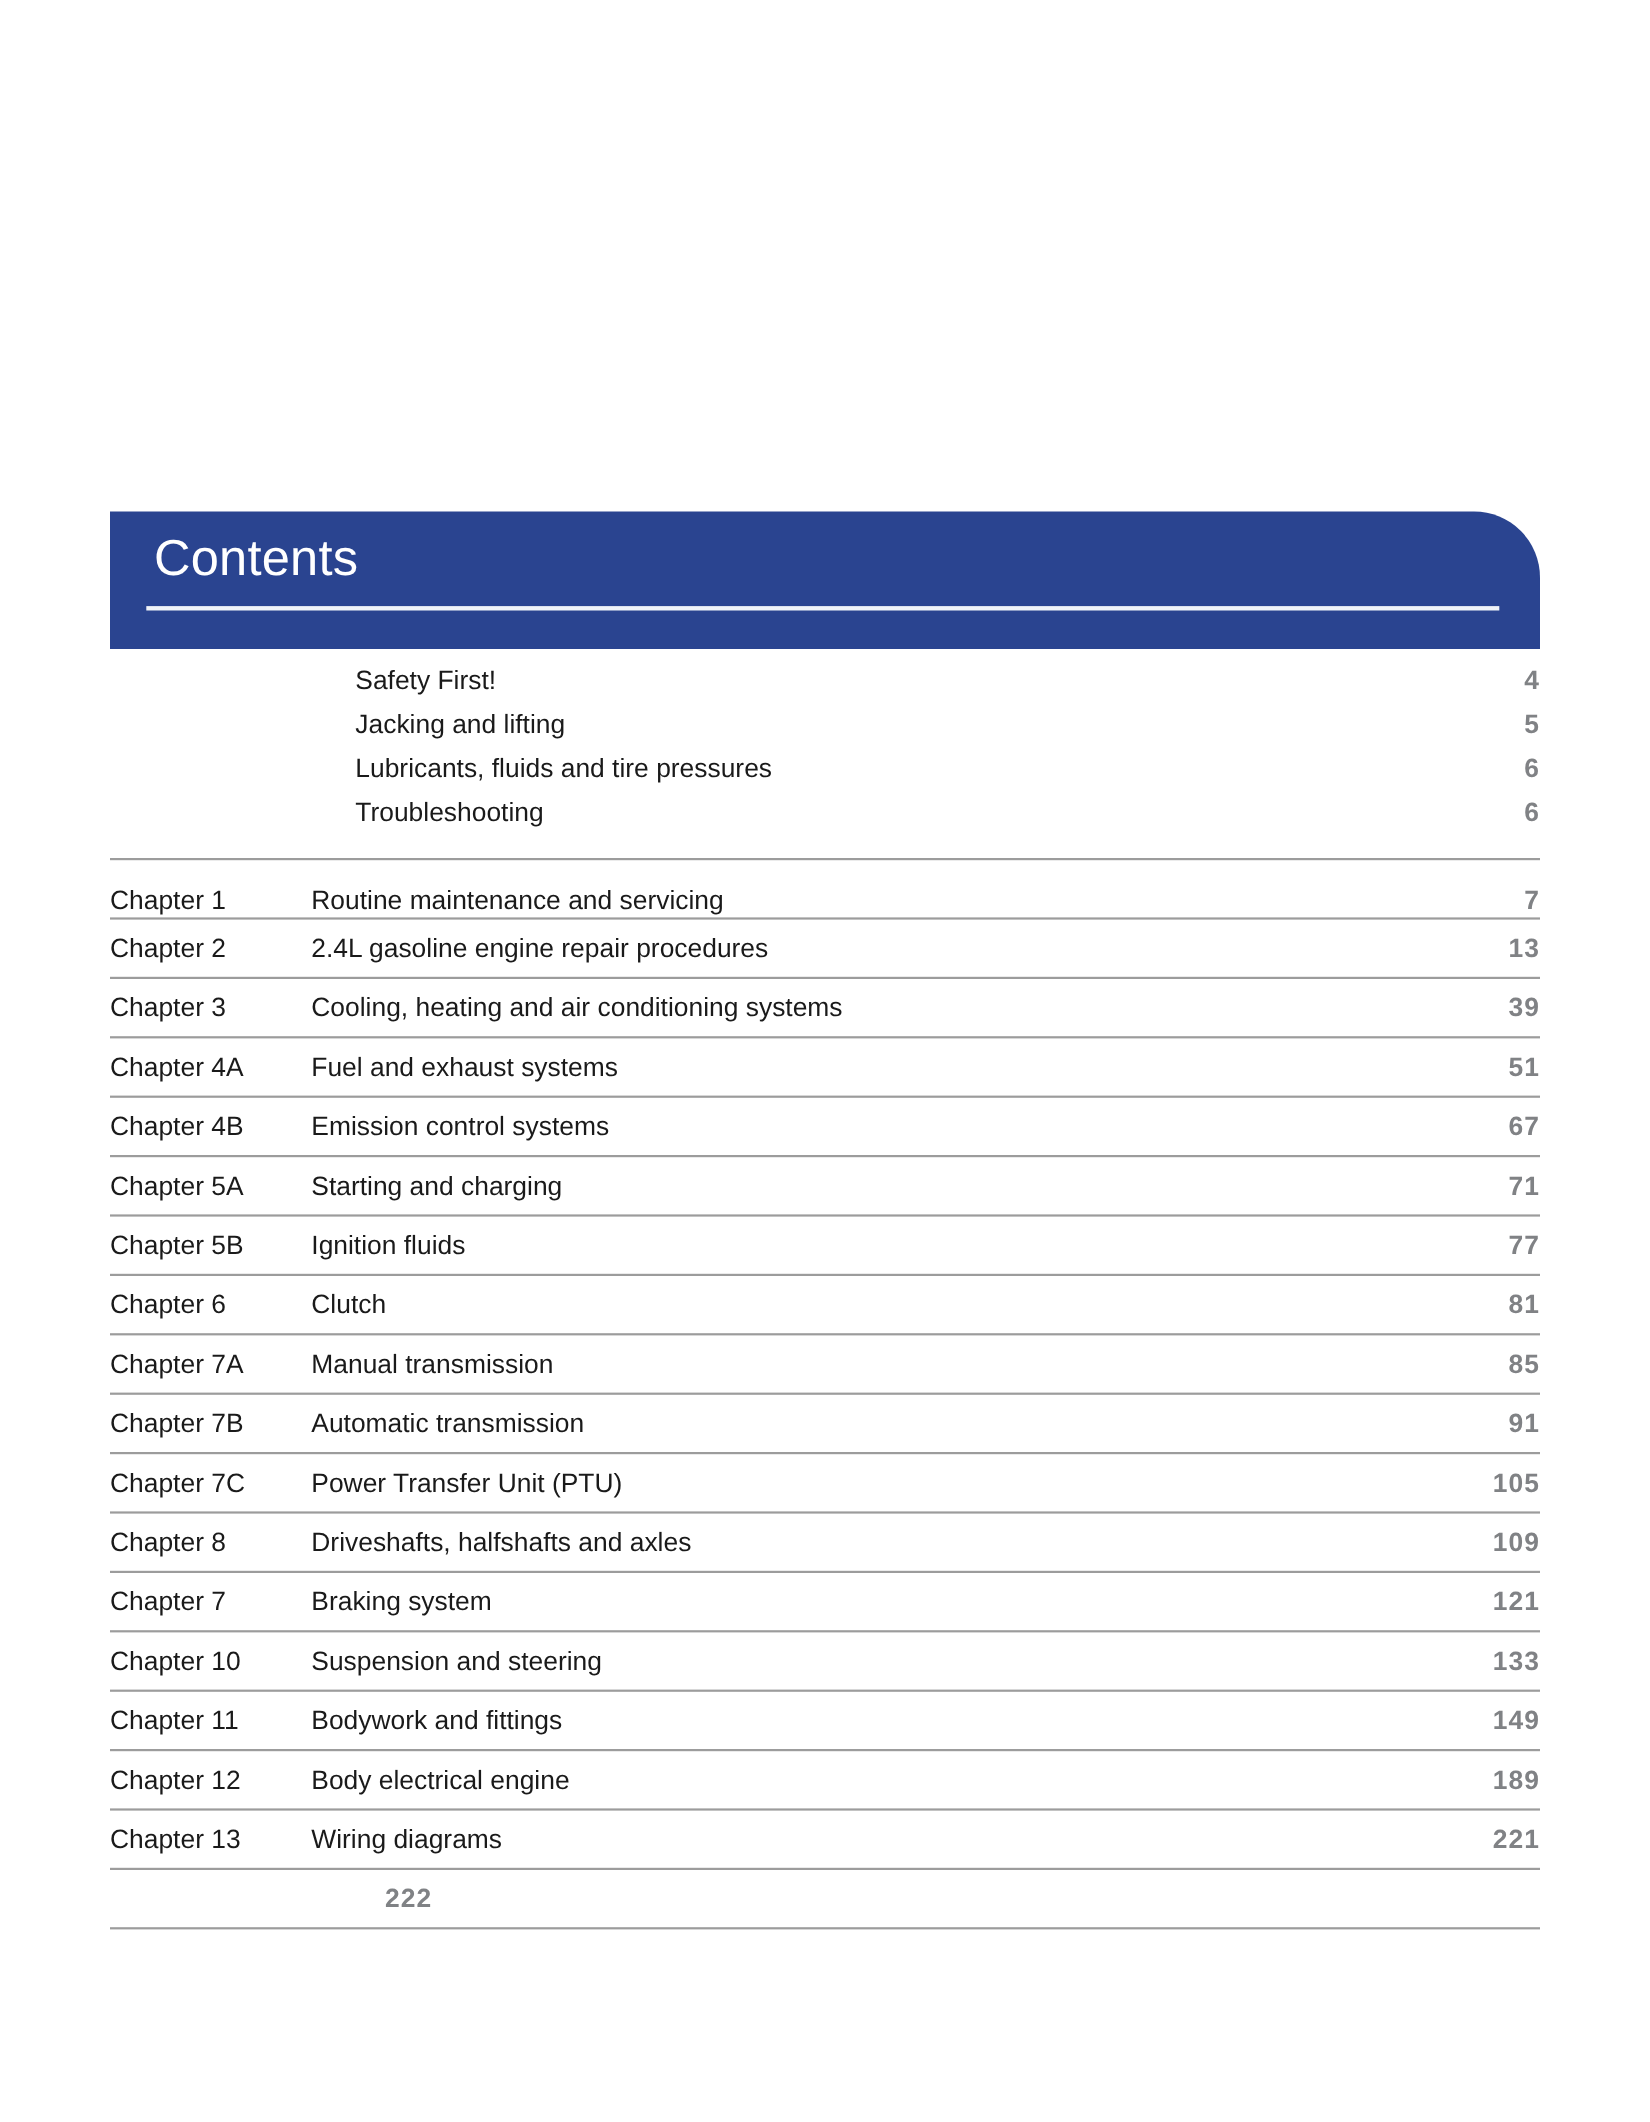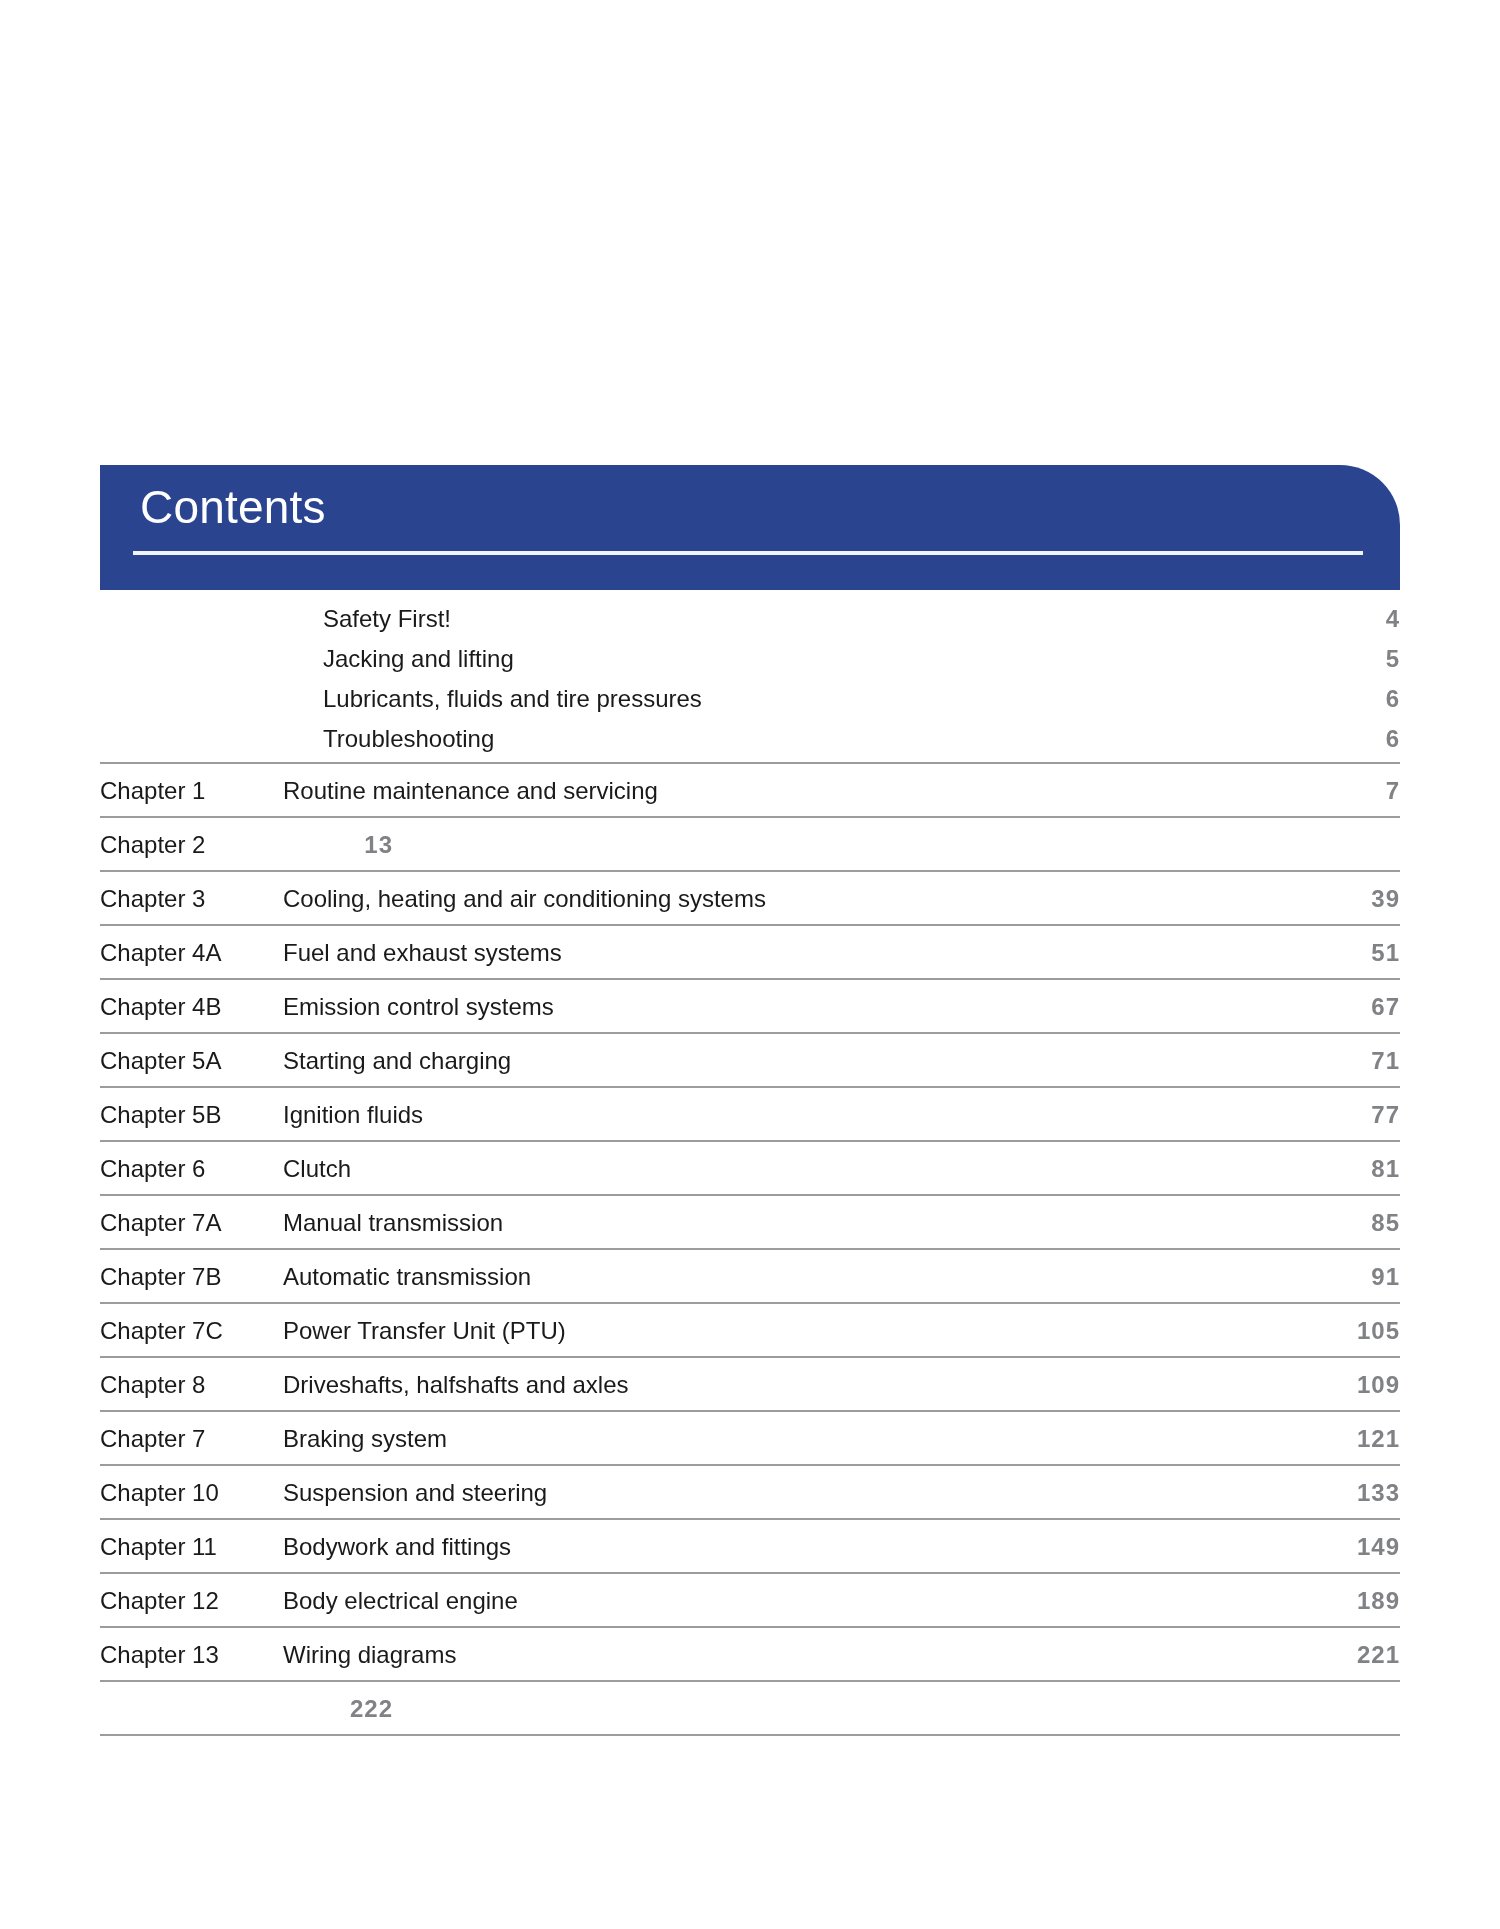--- a/index.html
+++ b/index.html
@@ -78,21 +78,22 @@
     padding-top: 4px;
     gap: 40px;
   }
   
   .toc-row.chapter {
     height: 54px;
     padding-top: 12px;
     border-top: 2px solid #9c9c9c;
   }
   .toc-row.chapter.first-chapter {
-    margin-top: 2px;
+    margin-top: 20px;
+    align-items: flex-end;
   }
   .toc-list-end {
     width: 1300px;
     height: 0;
     border-top: 2px solid #9c9c9c;
   }
 
   .col-chapter {
     width: 183px;
     flex: 0 0 183px;
@@ -150,20 +151,21 @@
         <div class="col-title">Troubleshooting</div>
         <div class="col-page">6</div>
       </div>
       <div class="toc-row chapter first-chapter">
         <div class="col-chapter">Chapter 1</div>
         <div class="col-title">Routine maintenance and servicing</div>
         <div class="col-page">7</div>
       </div>
       <div class="toc-row chapter">
         <div class="col-chapter">Chapter 2</div>
+        <div class="col-title">2.4L gasoline engine repair procedures</div>
         <div class="col-page">13</div>
       </div>
       <div class="toc-row chapter">
         <div class="col-chapter">Chapter 3</div>
         <div class="col-title">Cooling, heating and air conditioning systems</div>
         <div class="col-page">39</div>
       </div>
       <div class="toc-row chapter">
         <div class="col-chapter">Chapter 4A</div>
         <div class="col-title">Fuel and exhaust systems</div>

